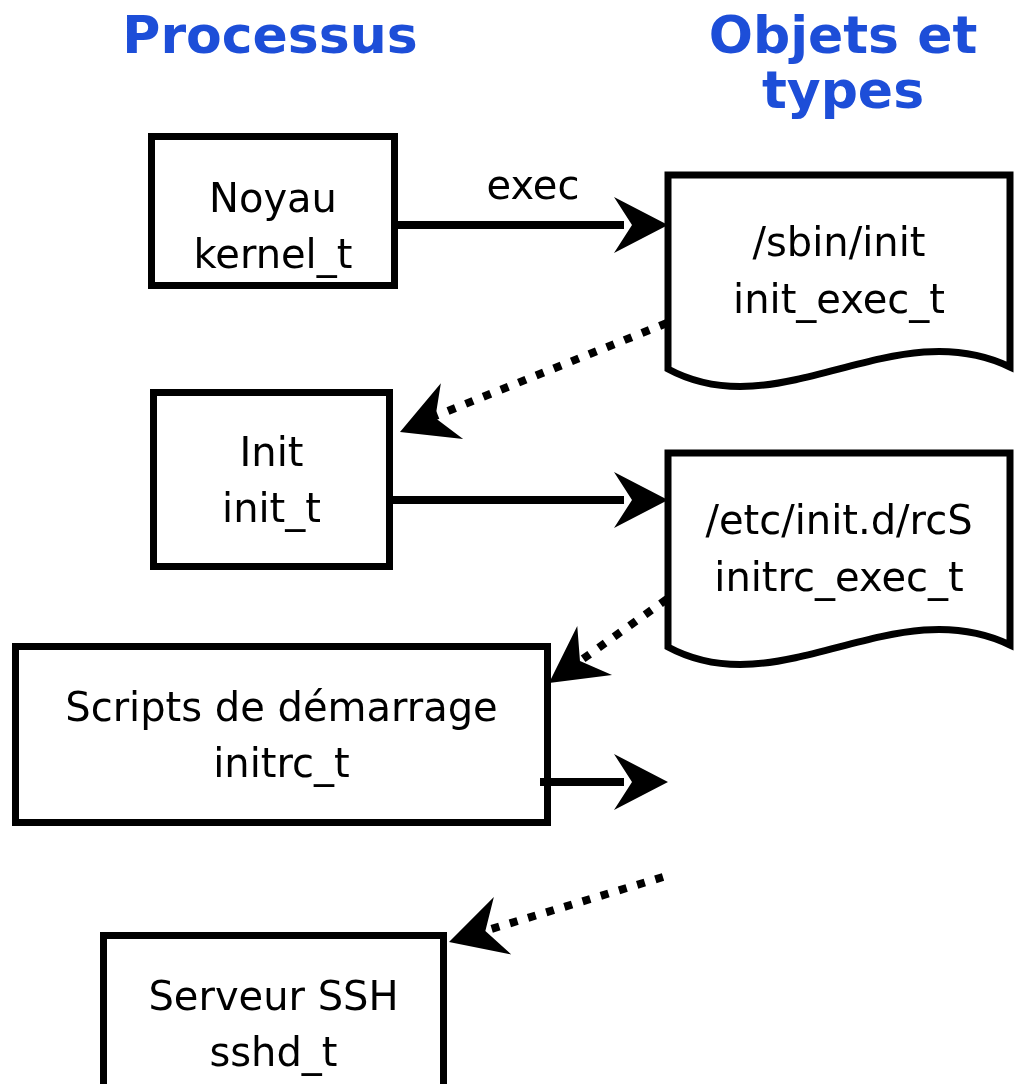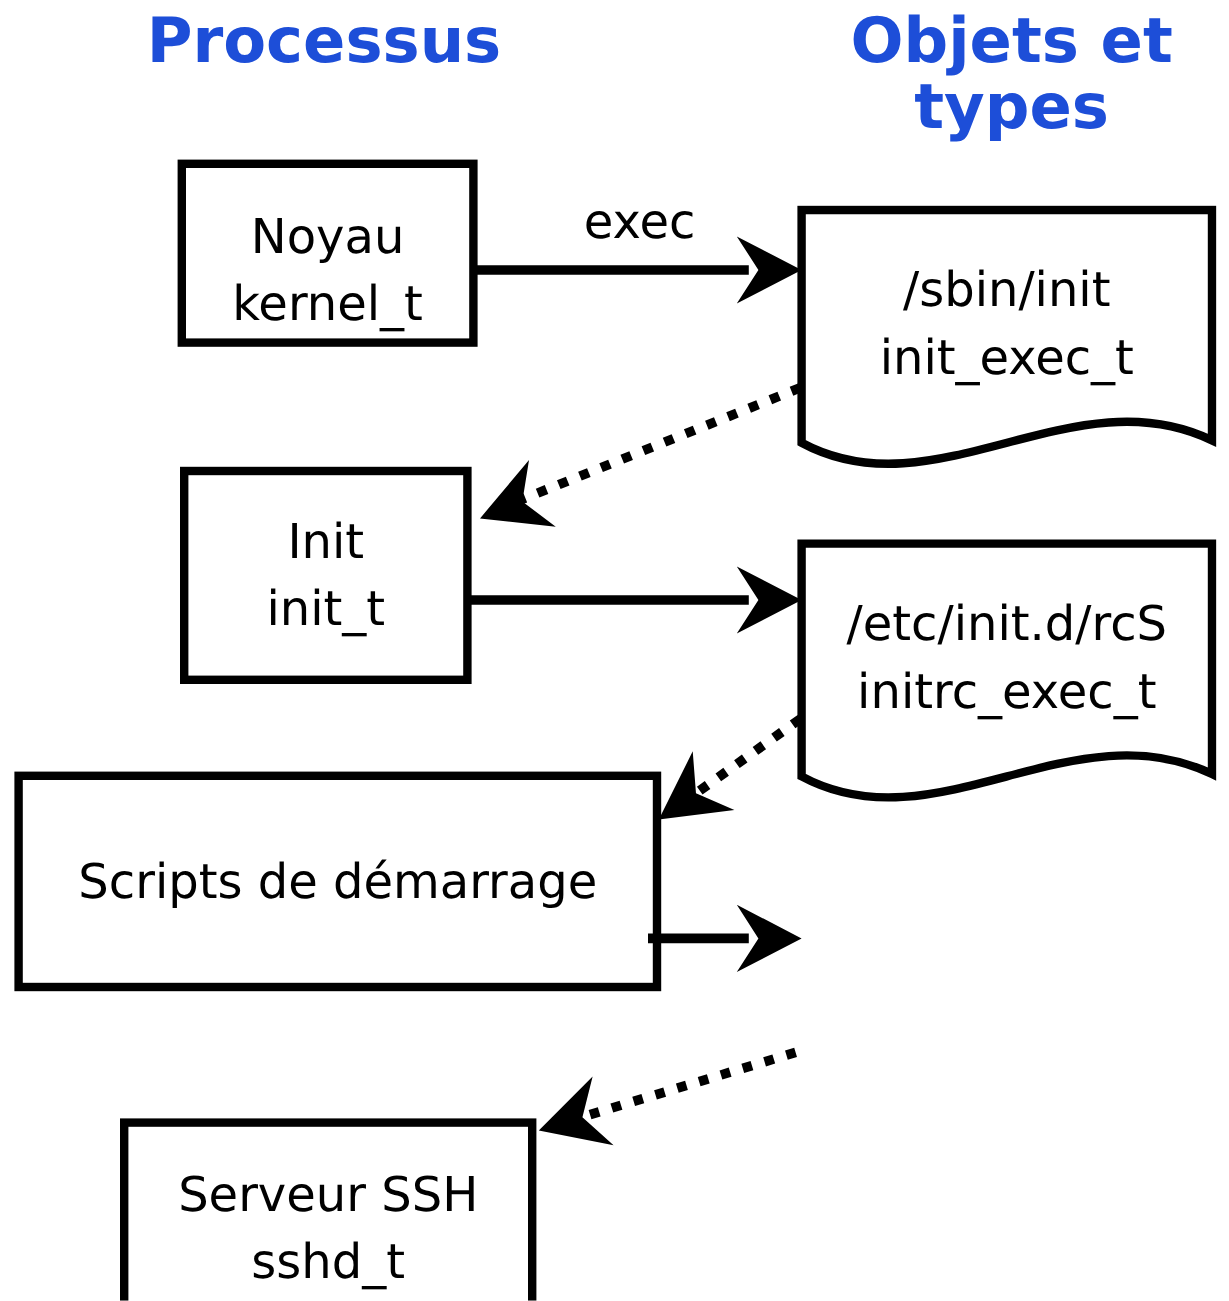--- a/index.html
+++ b/index.html
@@ -92,20 +92,21 @@
     <div>kernel_t</div>
   </div>
 
   <div class="proc-box" style="left:150px; top:389px; width:243px; height:181px;">
     <div>Init</div>
     <div>init_t</div>
   </div>
 
   <div class="proc-box" style="left:2px; top:643px; width:539px; height:183px;margin-left:10px;">
     <div>Scripts de démarrage</div>
+    <div>initrc_t</div>
   </div>
 
   <div class="proc-box" style="left:100px; top:932px; width:347px; height:183px;">
     <div>Serveur SSH</div>
     <div>sshd_t</div>
   </div>
 
   <div class="doc-shape" style="left:664px; top:171px;">
     <svg width="350" height="235" viewBox="0 0 350 235">
       <path d="M 4,4 H 346 V 196 C 230,140 115,258 4,198 Z" fill="#ffffff" stroke="#000000" stroke-width="7" stroke-linejoin="miter"></path>

